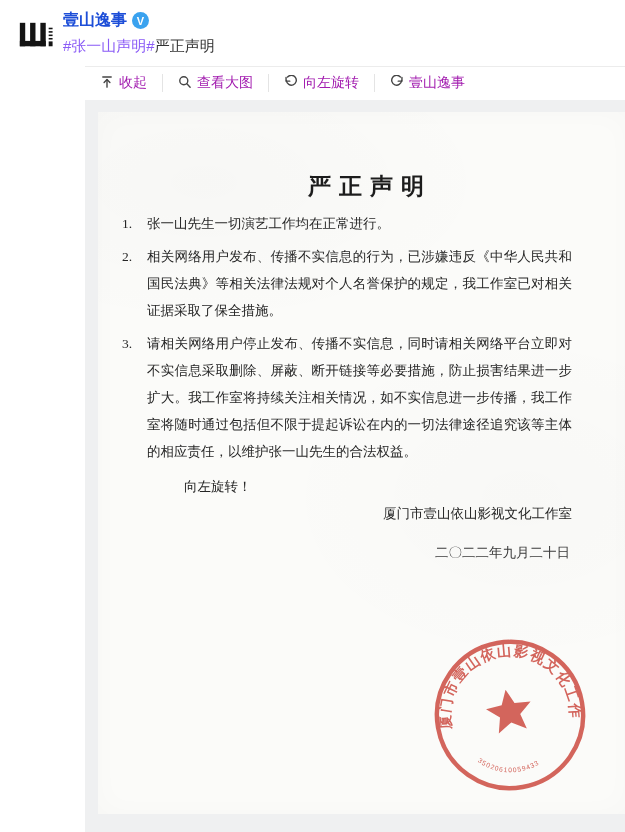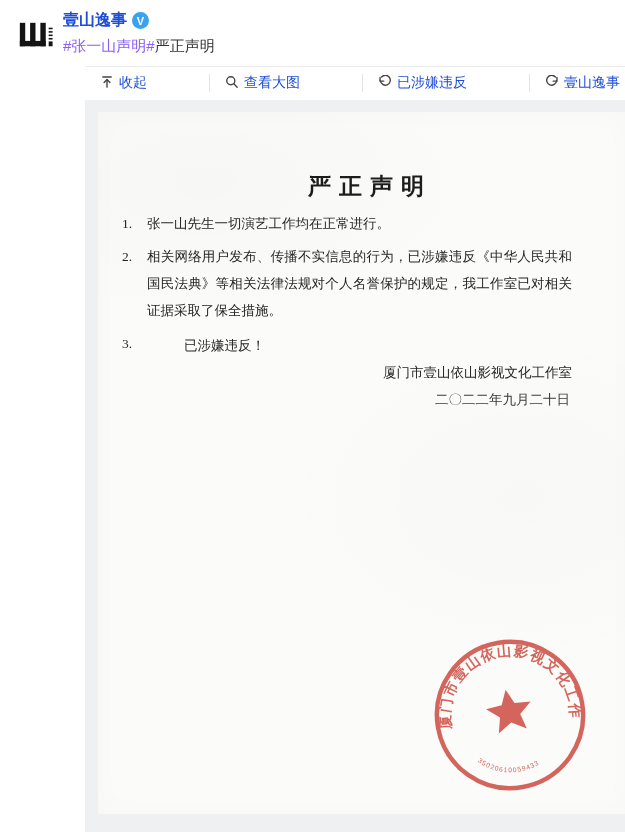--- a/index.html
+++ b/index.html
@@ -13,21 +13,21 @@
   .badge { width:17px; height:17px; border-radius:50%; background:#3aa2ef; color:#fff;
            font-size:11px; font-weight:bold; display:flex; align-items:center; justify-content:center;
            font-family:"Liberation Sans", sans-serif; }
   .hashtag-row { position:absolute; left:63px; top:36px; font-size:15px; line-height:20px; }
   .hashtag-link { color:#8b5cf6; cursor:pointer; }
   .hashtag-rest { color:#333; }
 
   
   .toolbar { position:absolute; left:85px; right:0; top:66px; height:33px;
              border-top:1px solid #ececec; display:flex; align-items:center;
-             font-size:14px; color:#1d4ed8;gap:47px; }
+             font-size:14px; color:#a21caf; }
   .tool { display:flex; align-items:center; gap:5px; padding:0 15px; height:18px; cursor:pointer; white-space:nowrap; }
   .tool + .tool { border-left:1px solid #e4e4e4; }
   .tool svg { width:14px; height:14px; stroke:#454545; stroke-width:1.5; fill:none;
               stroke-linecap:round; stroke-linejoin:round; }
 
   
   .photo { position:absolute; left:85px; top:100px; width:540px; height:732px;
            background:#eff0f1; overflow:hidden; cursor:pointer; }
   .paper { position:absolute; left:13px; top:12px; width:530px; height:702px;
            background:#fbfbf9;
@@ -40,21 +40,21 @@
          font-family:"Liberation Serif", serif; color:#262626;
          font-size:13.5px; line-height:27px; }
   .doc-title { font-size:23px; font-weight:bold; letter-spacing:8px; text-align:center;
                position:relative; left:24px; line-height:34px; color:#1c1c1c; }
   .p1 { margin-top:20px; text-indent:2.5em; text-align:justify; }
   .list { margin-top:6px; }
   .li { position:relative; padding-left:27px; text-align:justify; margin-top:6px; }
   .li-num { position:absolute; left:2px; top:0; }
   .closing { margin-top:8px; padding-left:64px; }
   .sign { text-align:right; }
-  .date { text-align:right; padding-right:2px; color:#3a3a3a; }
+  .date { text-align:right; margin-top:12px; padding-right:2px; color:#3a3a3a; }
 
   .stamp { position:absolute; left:333px; top:524px; width:158px; height:158px;
            opacity:0.88; mix-blend-mode:multiply; pointer-events:none; }
 </style>
 </head>
 <body>
 
 <div class="avatar">
   <span>
     <svg viewBox="0 0 44 44" width="43" height="43">
@@ -102,21 +102,21 @@
     </span>
     <span>查看大图</span>
   </div>
   <div class="tool">
     <span>
       <svg viewBox="0 0 15 15">
           <path d="M2.2 2.6v4h4"></path>
           <path d="M2.6 6.2a5.3 5.3 0 1 0 1.2-4"></path>
         </svg>
     </span>
-    <span>已涉嫌违反</span>
+    <span>向左旋转</span>
   </div>
   <div class="tool">
     <span>
       <svg viewBox="0 0 15 15">
           <path d="M12.8 2.6v4h-4"></path>
           <path d="M12.4 6.2a5.3 5.3 0 1 1-1.2-4"></path>
         </svg>
     </span>
     <span>壹山逸事</span>
   </div>
@@ -130,23 +130,24 @@
         <div class="li">
           <span class="li-num">1.</span>
           <span>张一山先生一切演艺工作均在正常进行。</span>
         </div>
         <div class="li">
           <span class="li-num">2.</span>
           <span>相关网络用户发布、传播不实信息的行为，已涉嫌违反《中华人民共和国民法典》等相关法律法规对个人名誉保护的规定，我工作室已对相关证据采取了保全措施。</span>
         </div>
         <div class="li">
           <span class="li-num">3.</span>
+          <span>请相关网络用户停止发布、传播不实信息，同时请相关网络平台立即对不实信息采取删除、屏蔽、断开链接等必要措施，防止损害结果进一步扩大。我工作室将持续关注相关情况，如不实信息进一步传播，我工作室将随时通过包括但不限于提起诉讼在内的一切法律途径追究该等主体的相应责任，以维护张一山先生的合法权益。</span>
         </div>
       </div>
-      <div class="closing">已涉嫌违反！</div>
+      <div class="closing">向左旋转！</div>
       <div class="sign">厦门市壹山依山影视文化工作室</div>
       <div class="date">二〇二二年九月二十日</div>
     </div>
 
     <div class="stamp">
       <svg viewBox="0 0 160 160" width="158" height="158">
         <g transform="rotate(-10 80 80)" opacity="0.92">
           <defs>
             <path id="arcTop" d="M 20,92 A 61,61 0 1 1 140,92" fill="none"></path>
             <path id="arcBottom" d="M 34,114 A 56,56 0 0 0 126,114" fill="none"></path>

